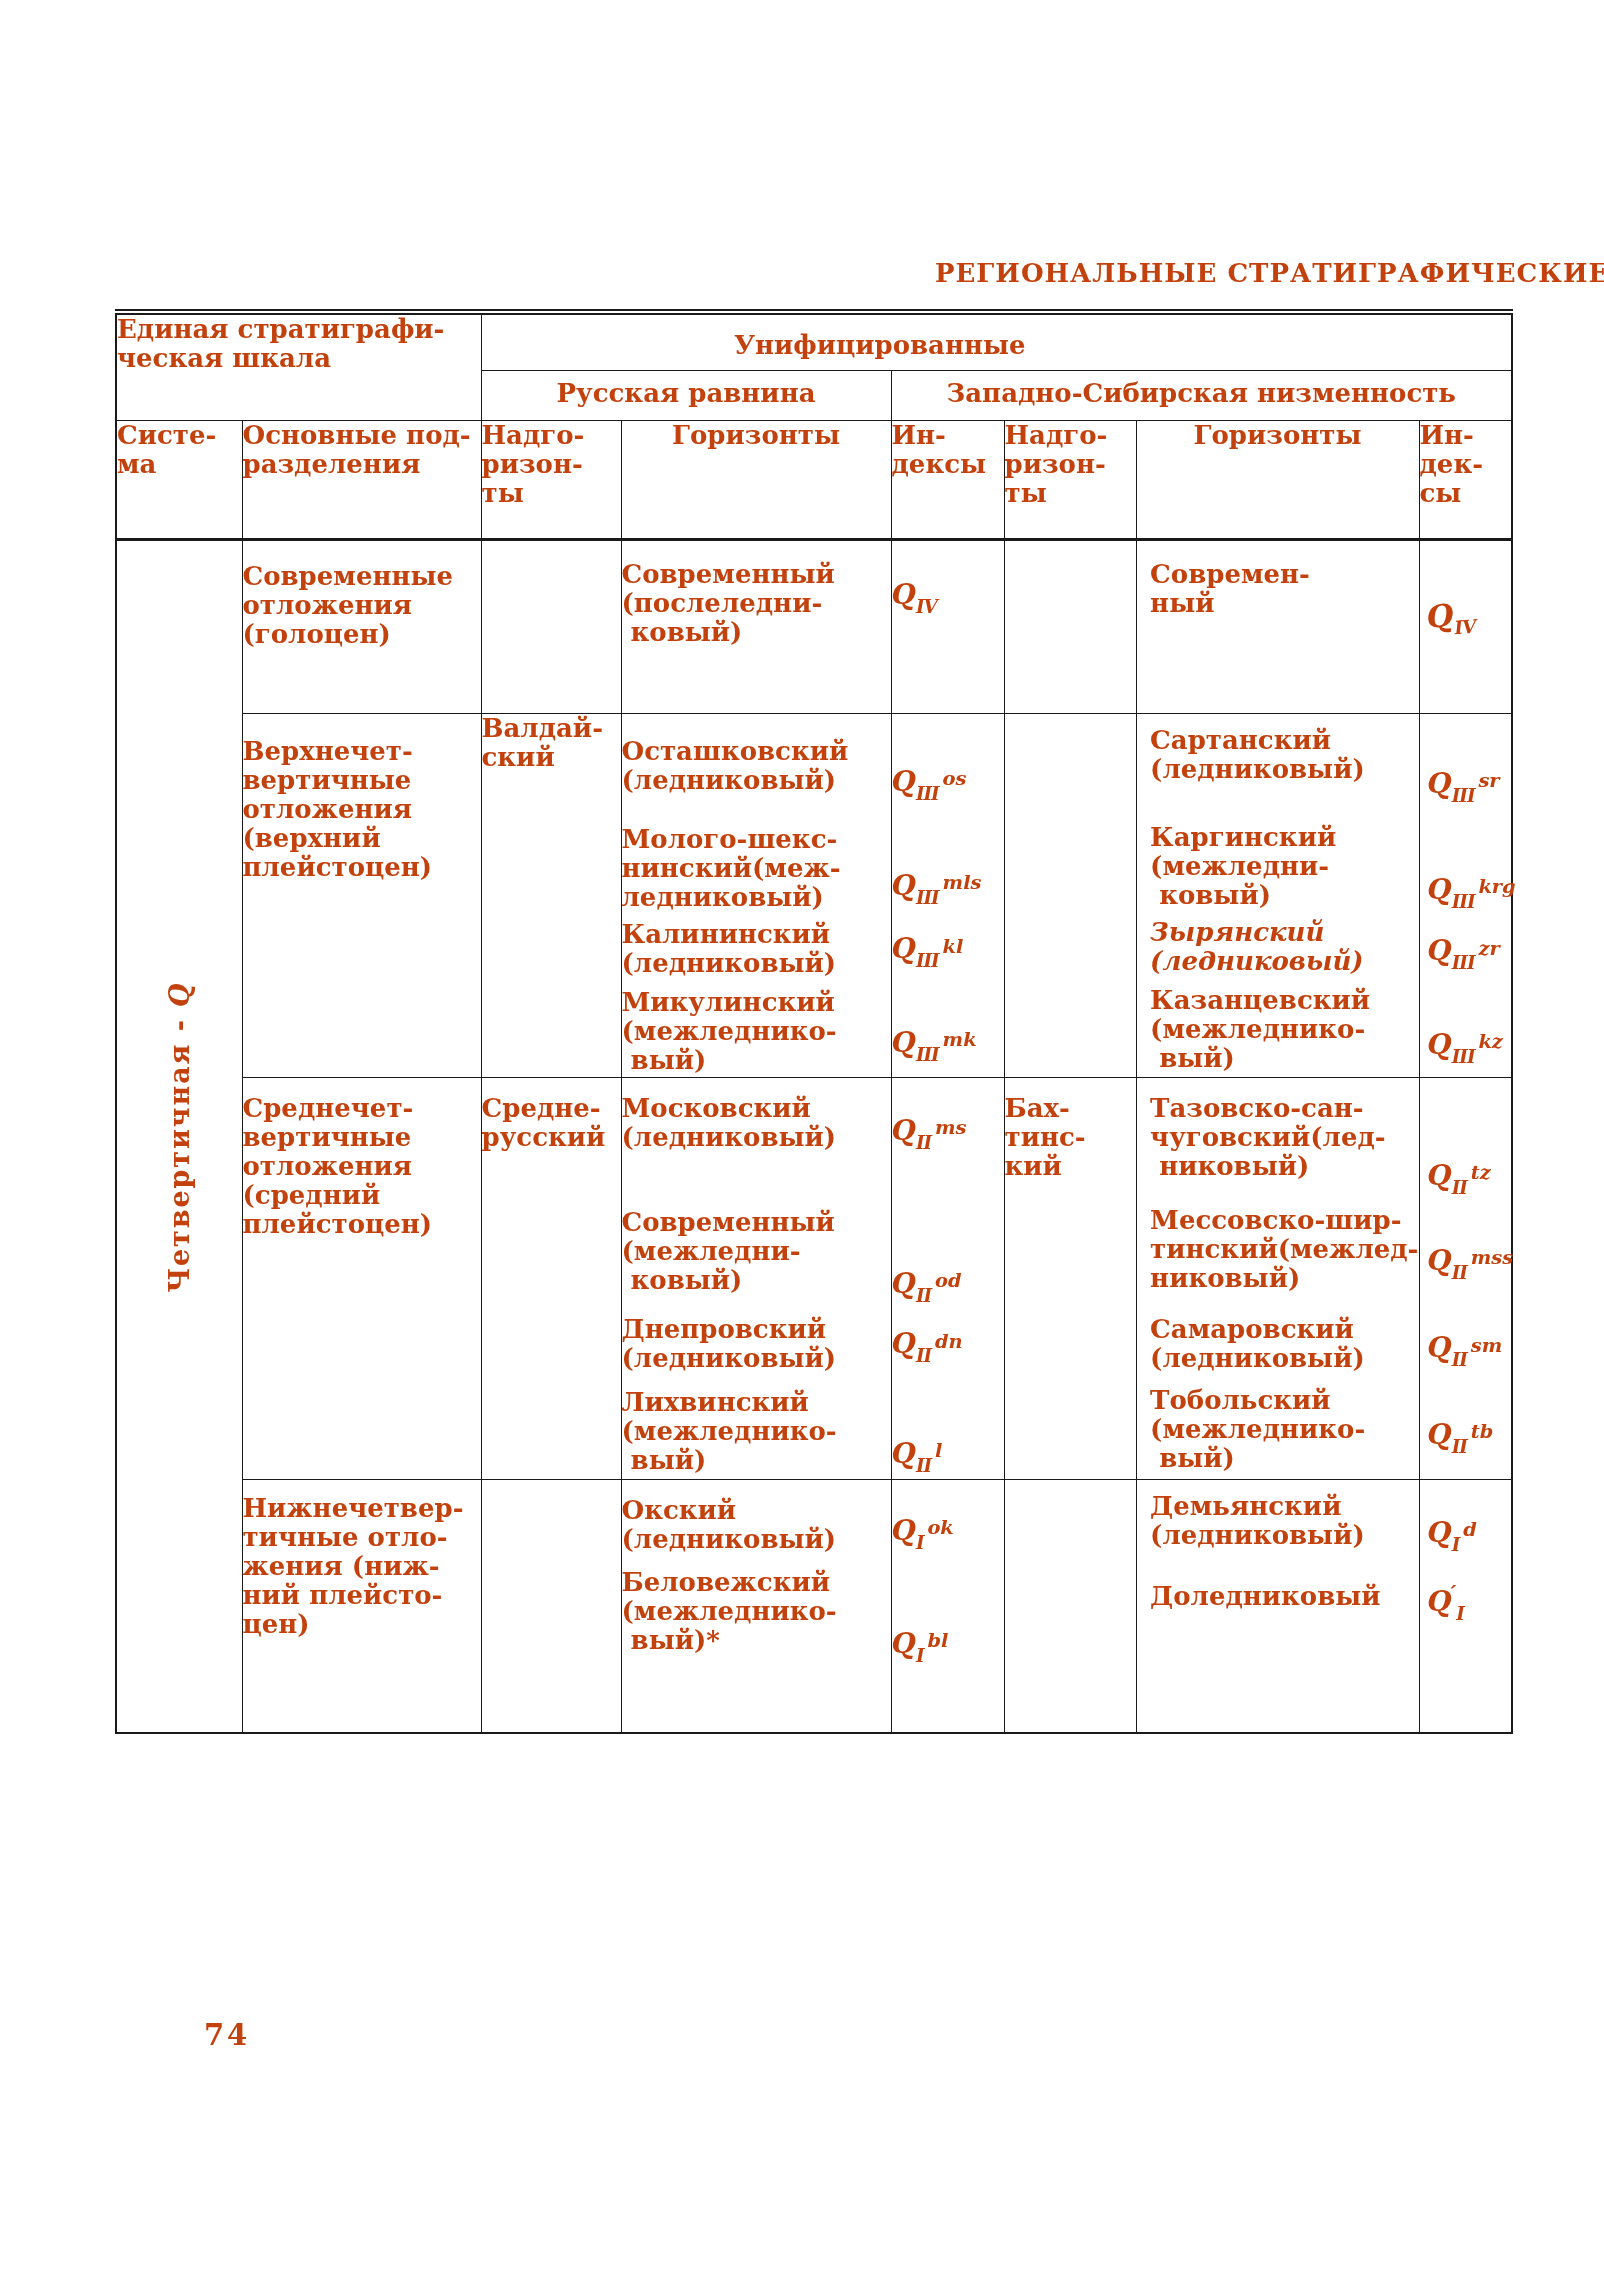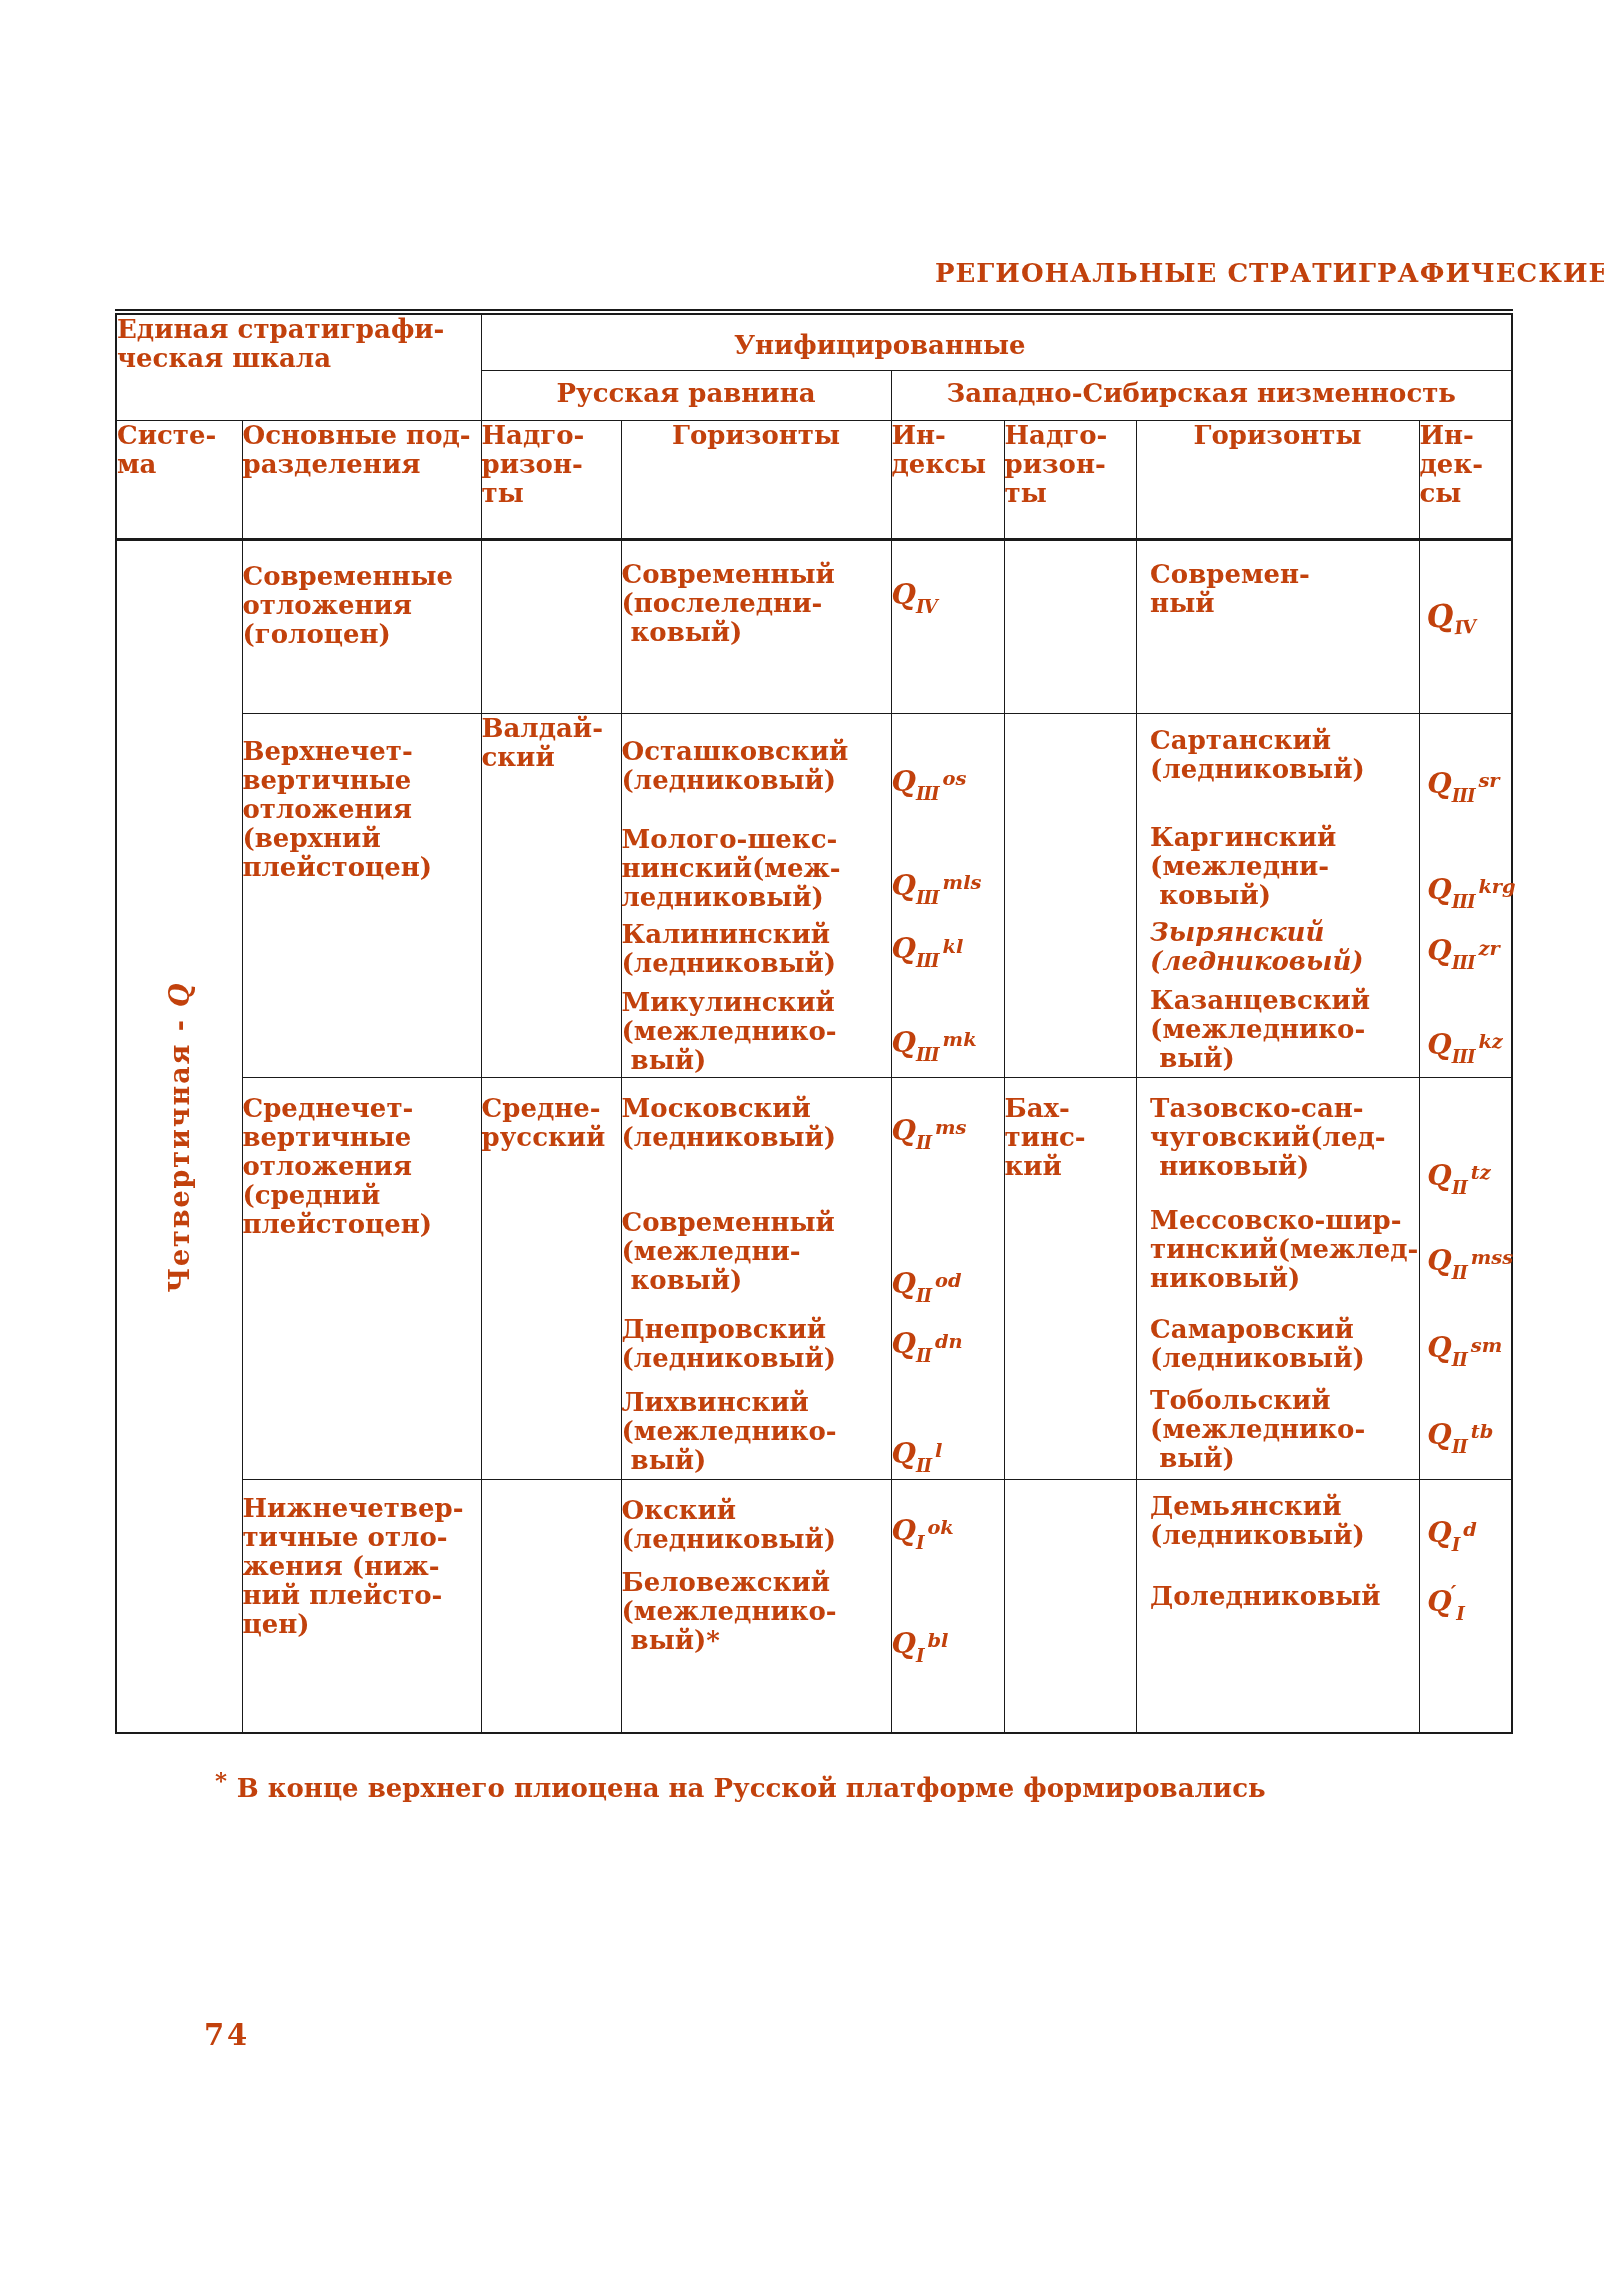--- a/index.html
+++ b/index.html
@@ -359,18 +359,17 @@
               <div class="index-wrap" style="padding-top: 35px;"><span class="qi"><span class="q">Q</span><span class="sub">I</span><span class="sup">d</span></span></div>
             </div>
             <div class="slot" style="height: 166px;">
               <div class="index-wrap" style="padding-top: 11.6px;"><span class="qi"><span class="q">Q</span><span class="prime">′</span><span class="sub">I</span></span></div>
             </div>
           </td>
     </tr>
   </tbody>
     </table>
 
-  <div class="footnote"><span class="star">*</span><span>В конце верхнего плиоцена на Русской платформе формировались</span></div>
 
   <div class="page-number">74</div>
 
 </div>
 
 
 </body></html>

